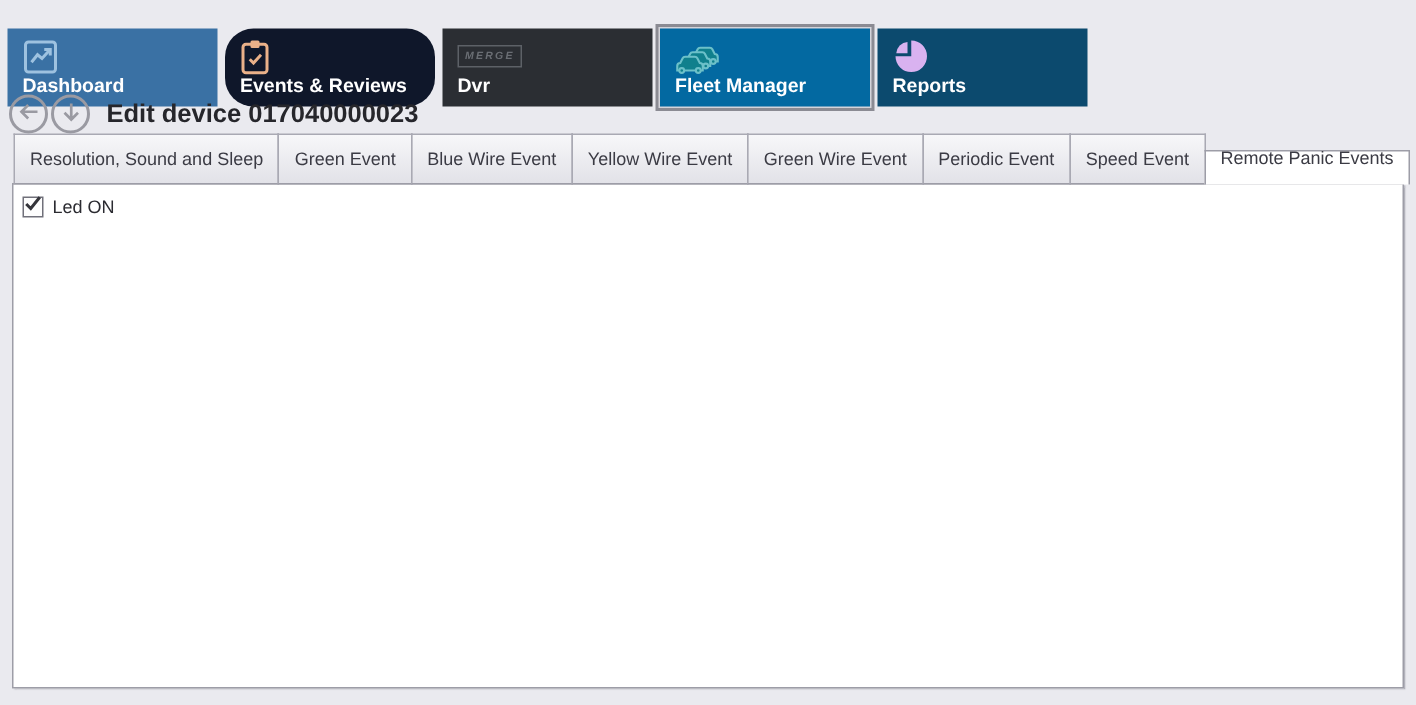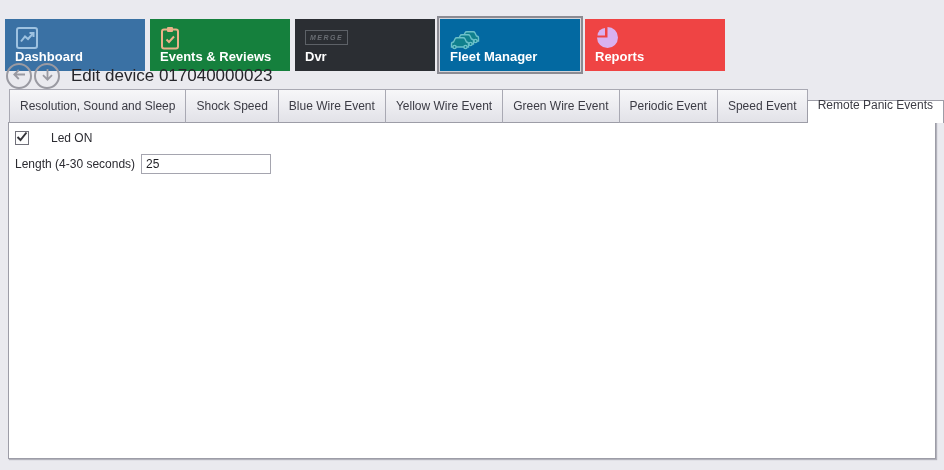--- a/index.html
+++ b/index.html
@@ -30,21 +30,21 @@
     padding:3px 4px; line-height:1;
   }
 
   
   .header { position:absolute; top:63px; left:6px; display:flex; align-items:center; }
   .circle-btn {
     width:26px; height:26px; border:2px solid #9a9aa2; border-radius:50%;
     background:transparent; display:flex; align-items:center; justify-content:center;
     margin-right:2px; cursor:pointer;
   }
-  .page-title { margin-left:9px; font-size:17px; color:#26262b; white-space:nowrap; }
+  .page-title { margin-left:9px; font-size:17px; color:#26262b; white-space:nowrap;font-weight:bold; }
 
   
   .tabs {
     position:absolute; left:9px; top:100px; height:23px;
     display:flex; align-items:flex-end; z-index:3;
   }
   .tab {
     height:20px; padding:16px 10px; display:flex; align-items:center;
     font-size:12px; color:#3b3b44; white-space:nowrap; cursor:pointer;
     background:linear-gradient(#f7f7f9,#e2e2e8);
@@ -57,21 +57,21 @@
     border:1px solid #9d9da7; border-bottom:none;
     padding-top:1px;
   }
 
   
   .panel {
     position:absolute; left:8px; top:122px; width:928px; height:337px;
     background:#ffffff; border:1px solid #9d9da7; z-index:1;
     box-shadow:1px 1px 1px rgba(110,110,125,0.45);
   }
-  .checkbox-row { position:absolute; left:6px; top:8px; display:flex; align-items:flex-end; cursor:pointer;gap:16px; }
+  .checkbox-row { position:absolute; left:6px; top:8px; display:flex; align-items:flex-end; cursor:pointer; }
   .checkbox {
     width:14px; height:14px; background:#fdfdfd; border:1px solid #70707a;
     display:flex; align-items:center; justify-content:center;
   }
   .checkbox-label { margin-left:6px; font-size:12px; color:#2b2b31; }
   .field-row { position:absolute; left:6px; top:31px; display:flex; align-items:center; }
   .field-label { font-size:12px; color:#2b2b31; margin-right:6px; white-space:nowrap; }
   .text-input {
     width:130px; height:20px; border:1px solid #a5a5af; background:#ffffff;
     font-family:"Liberation Sans", sans-serif; font-size:12px; color:#1d1d22;
@@ -87,21 +87,21 @@
     <span class="icon">
       <svg width="24" height="24" viewBox="0 0 24 24" fill="none">
         <rect x="2" y="2" width="20" height="20" rx="2" stroke="#9ec2e0" stroke-width="2"></rect>
         <polyline points="6,15.5 10,10.5 13,13 18,7.5" stroke="#9ec2e0" stroke-width="2" fill="none"></polyline>
         <path d="M14.5 7 h4 v4" stroke="#9ec2e0" stroke-width="2" fill="none"></path>
       </svg>
     </span>
     <span class="tile-label">Dashboard</span>
   </div>
 
-  <div class="tile" style="background: #15803d;">
+  <div class="tile" style="background: #0f172a; border-radius: 19px;">
     <span class="icon">
       <svg width="20" height="25" viewBox="0 0 20 25" fill="none">
         <rect x="2" y="3.5" width="16" height="19" rx="2" stroke="#eab189" stroke-width="2"></rect>
         <rect x="7" y="1" width="6" height="5" rx="1" fill="#eab189"></rect>
         <polyline points="6.5,13.5 9,16 14,10.5" stroke="#eab189" stroke-width="2" fill="none"></polyline>
       </svg>
     </span>
     <span class="tile-label">Events &amp; Reviews</span>
   </div>
 
@@ -131,21 +131,21 @@
             <path d="M1.5 14 v-3 q0-2 2-2 l1.6-3.2 q0.5-1 1.6-1 h6.6 q1.1 0 1.6 1 L16.5 9 q2 0 2 2 v3 z"></path>
             <circle cx="4.5" cy="14" r="1.6"></circle>
               <circle cx="15.5" cy="14" r="1.6"></circle>
           </g>
         </g>
       </svg>
     </span>
     <span class="tile-label">Fleet Manager</span>
   </div>
 
-  <div class="tile" style="background: #ef4444; text-align: center;">
+  <div class="tile" style="background: #0c4a6e; text-align: center;">
     <span class="icon">
       <svg width="23" height="23" viewBox="0 0 23 23" fill="none">
         <path d="M12.5 11.5 L12.5 1 A10.5 10.5 0 1 1 2 11.5 z" fill="#d9b2f0"></path>
         <path d="M10 9.5 L10 2 A8 8 0 0 0 2.5 9.5 z" fill="#d9b2f0"></path>
       </svg>
     </span>
     <span class="tile-label">Reports</span>
   </div>
 
 </div>
@@ -163,21 +163,21 @@
       <svg width="15" height="15" viewBox="0 0 15 15" fill="none">
         <path d="M7.5 2 V12.5 M3 8.2 l4.5 4.5 4.5-4.5" stroke="#9a9aa2" stroke-width="1.8"></path>
       </svg>
     </span>
   </button>
   <span class="page-title">Edit device 017040000023</span>
 </div>
 
 <div class="tabs">
   <div class="tab">Resolution, Sound and Sleep</div>
-  <div class="tab">Shock Speed</div>
+  <div class="tab">Green Event</div>
   <div class="tab">Blue Wire Event</div>
   <div class="tab">Yellow Wire Event</div>
   <div class="tab">Green Wire Event</div>
   <div class="tab">Periodic Event</div>
   <div class="tab">Speed Event</div>
   <div class="tab active">Remote Panic Events</div>
 </div>
 
 <div class="panel">
 
@@ -185,18 +185,14 @@
     <span class="checkbox">
       <span>
         <svg width="12" height="12" viewBox="0 0 12 12" fill="none">
           <polyline points="1.5,6 4.5,9 10.5,1.5" stroke="#34343a" stroke-width="2"></polyline>
         </svg>
       </span>
     </span>
     <span class="checkbox-label">Led ON</span>
   </div>
 
-  <div class="field-row">
-    <span class="field-label">Length (4-30 seconds)</span>
-    <input class="text-input" type="text" value="25" style="">
-  </div>
 
 </div>
 
 </body></html>

